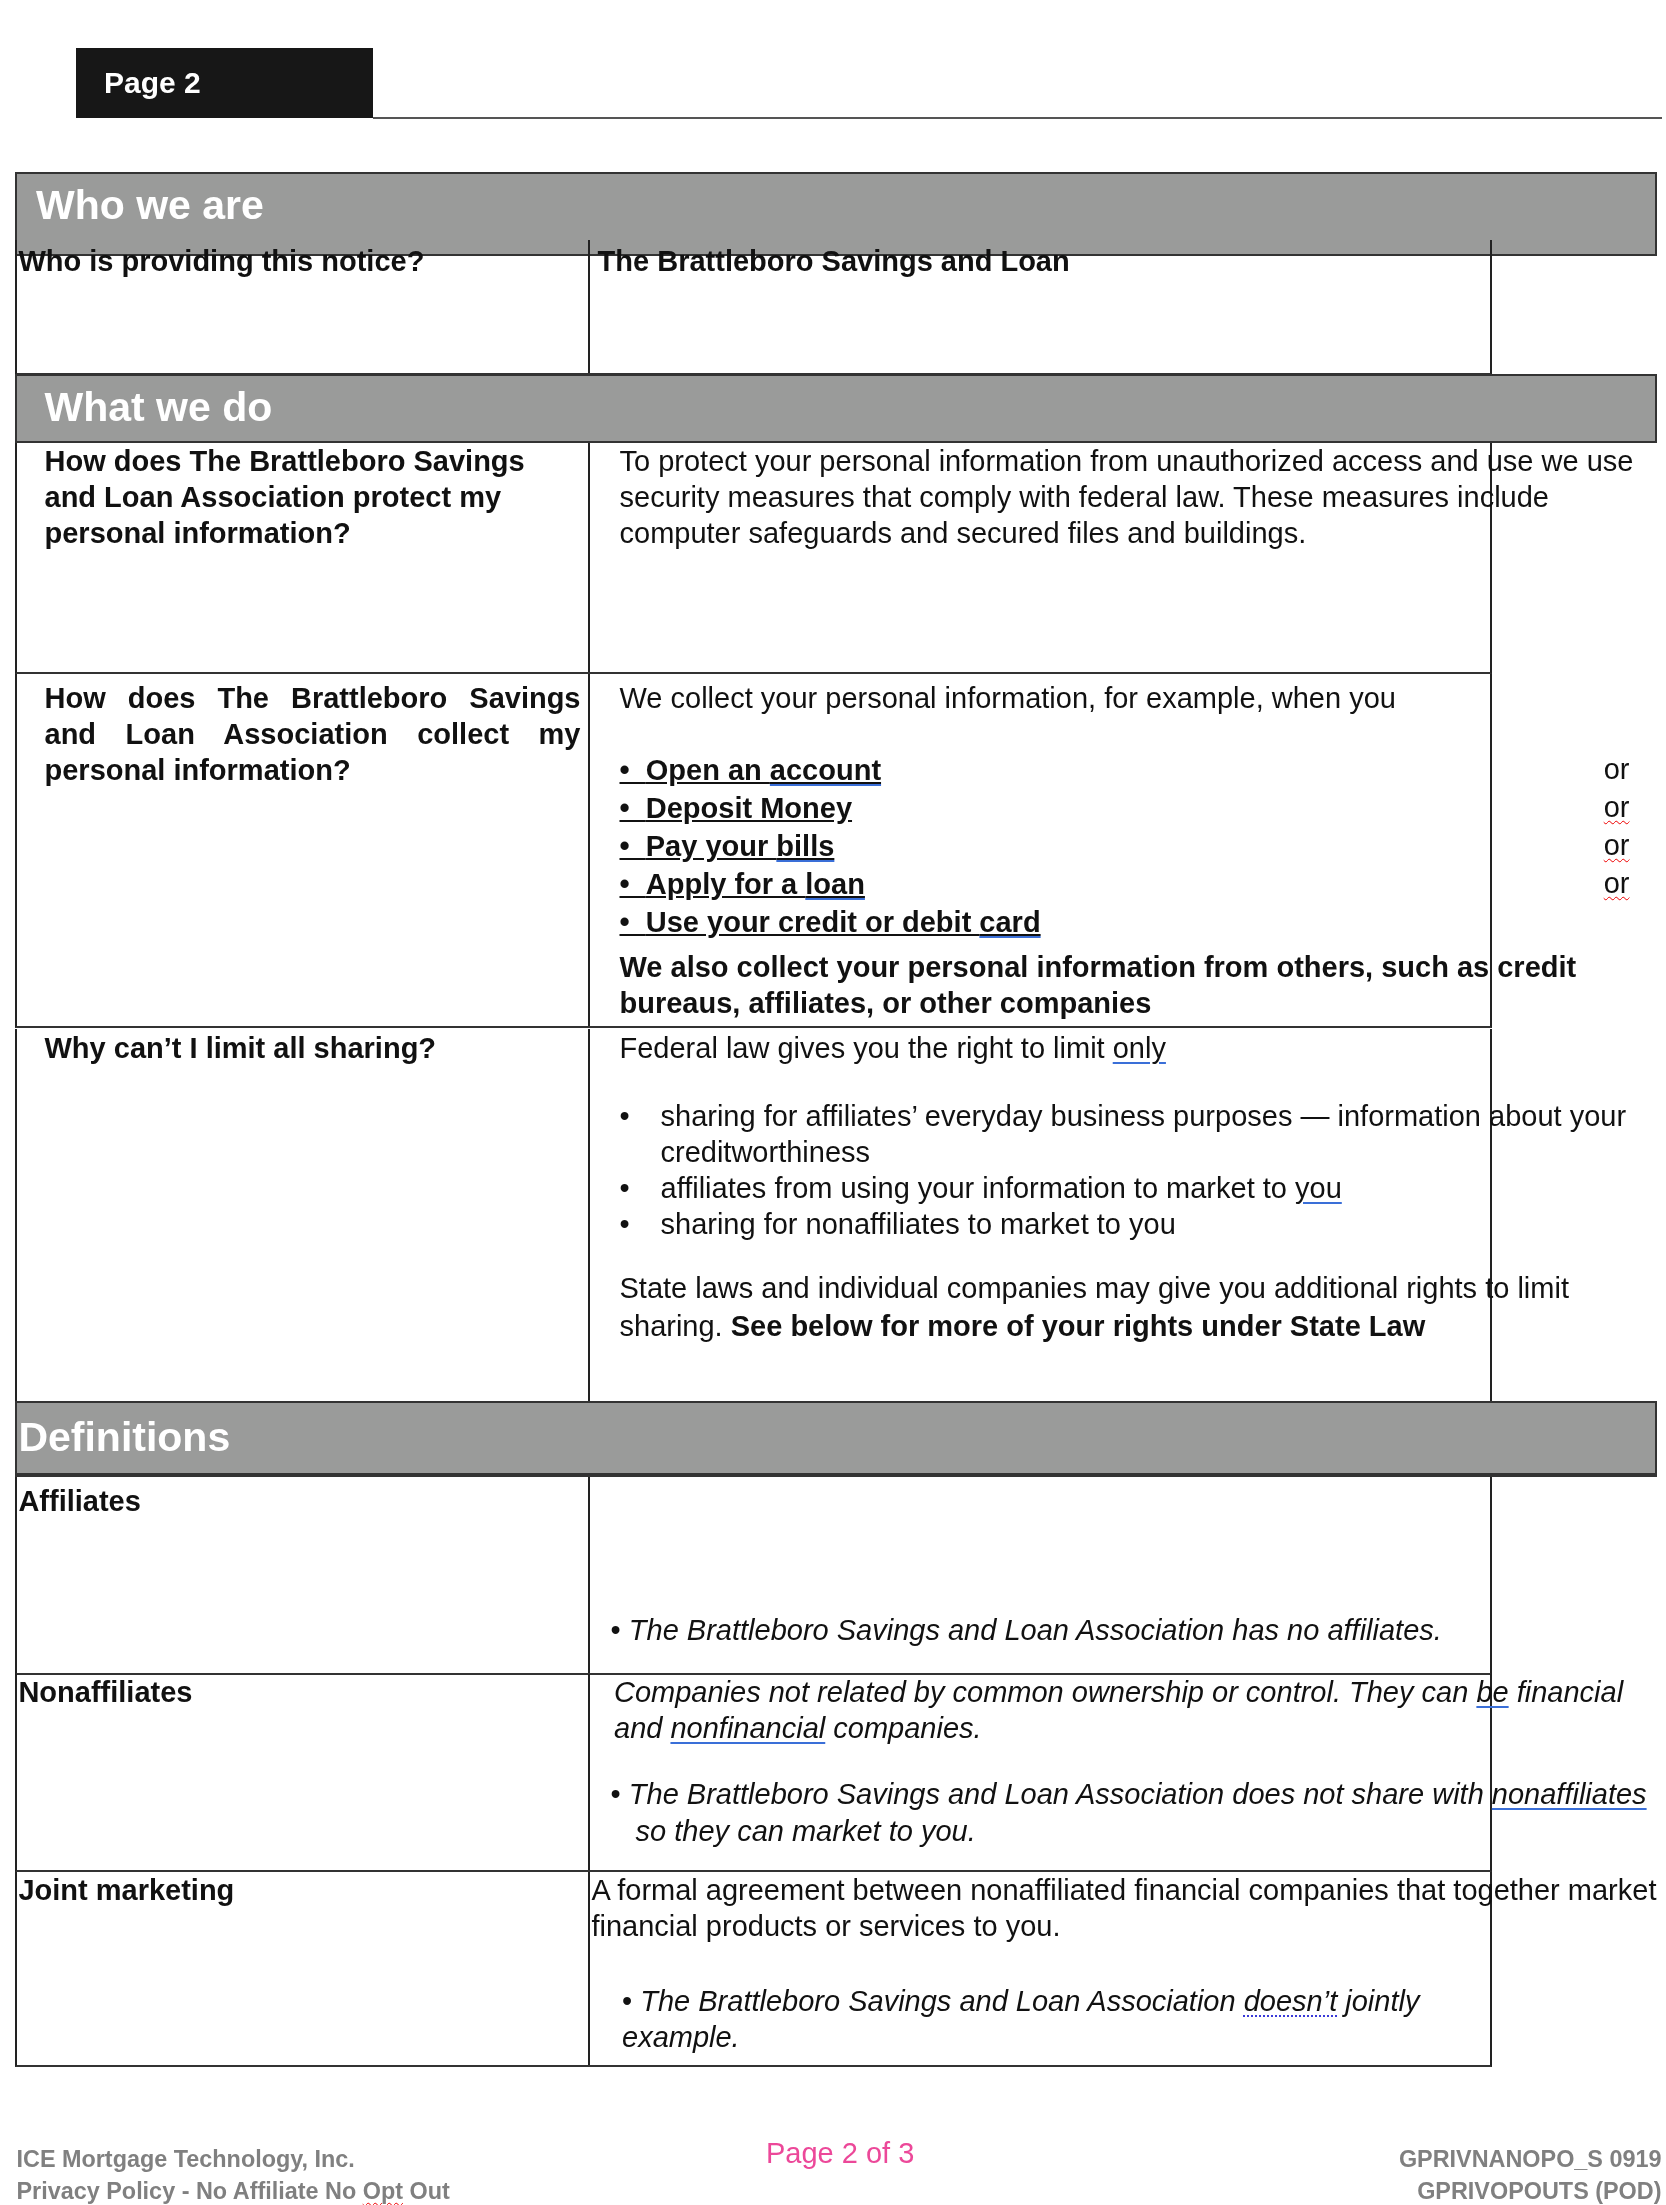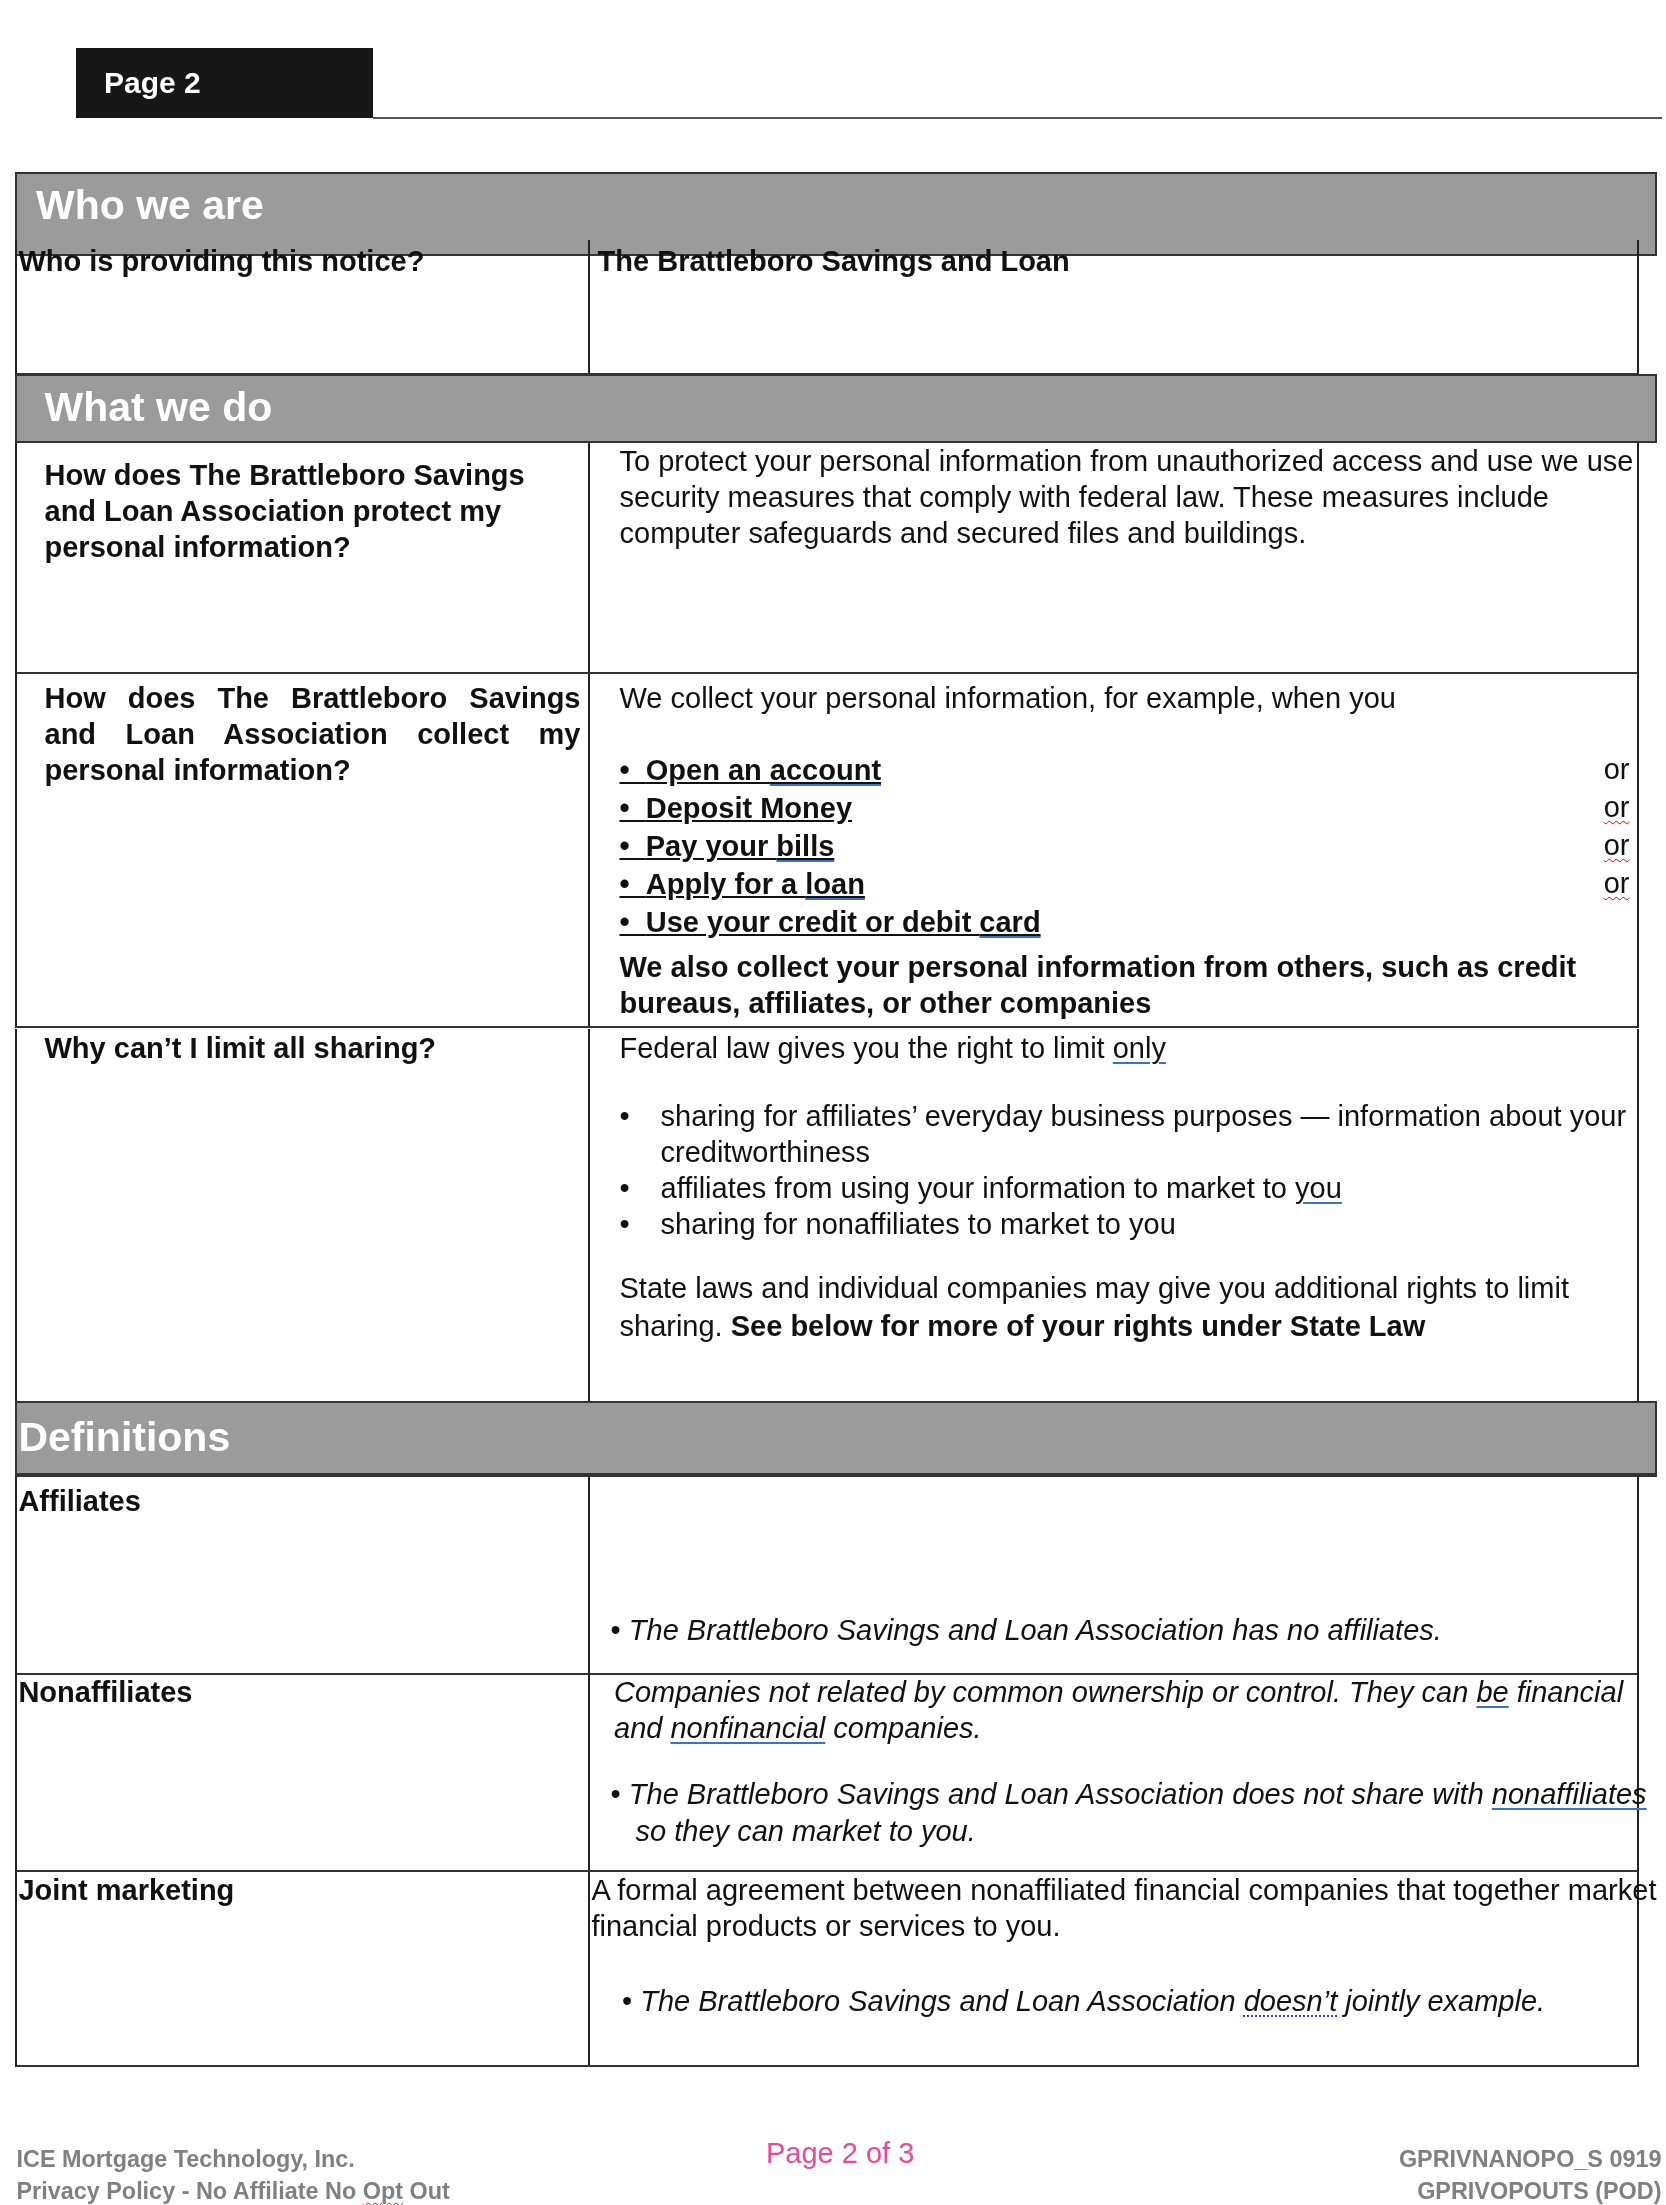--- a/index.html
+++ b/index.html
@@ -1,21 +1,21 @@
 <!DOCTYPE html>
 <html style="font-size:11px"><head>
 <meta charset="utf-8">
 <style>
   html, body { margin:0; padding:0; background:#ffffff; }
   body { width:1667px; height:2205px; position:relative; overflow:hidden; font-family:"Liberation Sans", sans-serif; color:#111; }
   .abs { position:absolute; }
   #page-tab { left:76px; top:48px; width:297px; height:70px; background:#171717; color:#fff; font-weight:bold; font-size:30px; box-sizing:border-box; padding-left:28px; line-height:70px; }
   #tab-rule { left:373px; top:117px; width:1289px; height:2.1px; background:#555; }
   .hdr { left:15px; width:1642px; background:#9a9b9a; border:2.1px solid #333; box-sizing:border-box; color:#fff; font-weight:bold; font-size:41px; }
-  .row { left:15px; width:1624px; border-left:2.1px solid #222; border-right:2.1px solid #222; border-bottom:2.1px solid #333; box-sizing:border-box; }
+  .row { left:15px; width:1477px; border-left:2.1px solid #222; border-right:2.1px solid #222; border-bottom:2.1px solid #333; box-sizing:border-box; }
   .cell-l { position:absolute; left:0; top:0; bottom:0; width:573px; border-right:2.1px solid #222; box-sizing:border-box; }
   .cell-r { position:absolute; left:573px; right:0; top:0; bottom:0; box-sizing:border-box; }
   .q { font-weight:bold; font-size:29px; line-height:36px; }
   .t { font-size:29px; line-height:36px; }
   .u { text-decoration:underline; text-decoration-color:#3a6fd8; text-decoration-thickness:2.1px; text-underline-offset:4.1px; }
   .udot { text-decoration:underline dotted; text-decoration-color:#3a3ad8; text-decoration-thickness:2.1px; text-underline-offset:4.1px; }
   .wavy { text-decoration:underline wavy #e00; text-decoration-thickness:1.4px; text-underline-offset:2.7px; }
   ul.bl { list-style:none; margin:0; padding:0; }
   ul.bl li { position:relative; }
   .foot { font-size:23.4px; color:#808080; font-weight:bold; line-height:32px; }
@@ -33,21 +33,21 @@
   </div>
   <div class="cell-r">
     <div class="q abs" style="left:7.6px;top:2.7px;">The Brattleboro Savings and Loan</div>
   </div>
 </div>
 
 <div class="abs hdr" style="top:374px;height:69px;padding-left:27.5px;line-height:62px;"><span>What we do</span></div>
 
 <div class="abs row" style="top:443px;height:231px;">
   <div class="cell-l">
-    <div class="q abs" style="left:27.5px;top:0px;width:536px;margin-top:14px;">How does The Brattleboro Savings and Loan Association protect my personal information?</div>
+    <div class="q abs" style="left:27.5px;top:0px;width:536px;">How does The Brattleboro Savings and Loan Association protect my personal information?</div>
   </div>
   <div class="cell-r">
     <div class="t abs" style="left:29.5px;top:0px;width:1016px;">To protect your personal information from unauthorized access and use we use security measures that comply with federal law. These measures include computer safeguards and secured files and buildings.</div>
   </div>
 </div>
 
 <div class="abs row" style="top:674px;height:354px;">
   <div class="cell-l">
     <div class="q abs" style="left:27.5px;top:5.5px;width:536px;text-align:justify;">How does The Brattleboro Savings and Loan Association collect my personal information?</div>
   </div>

